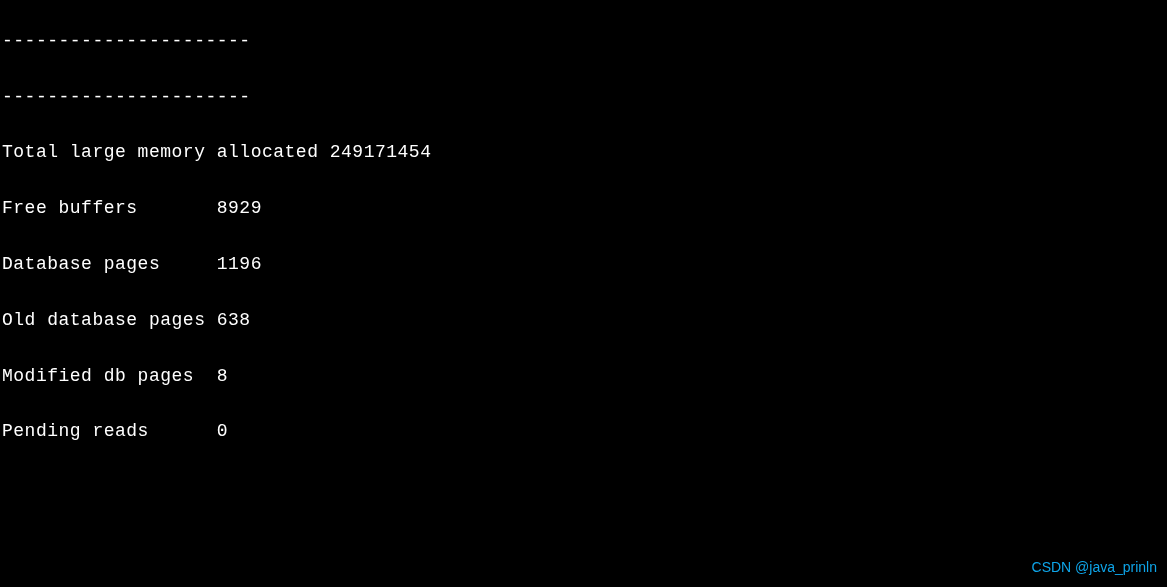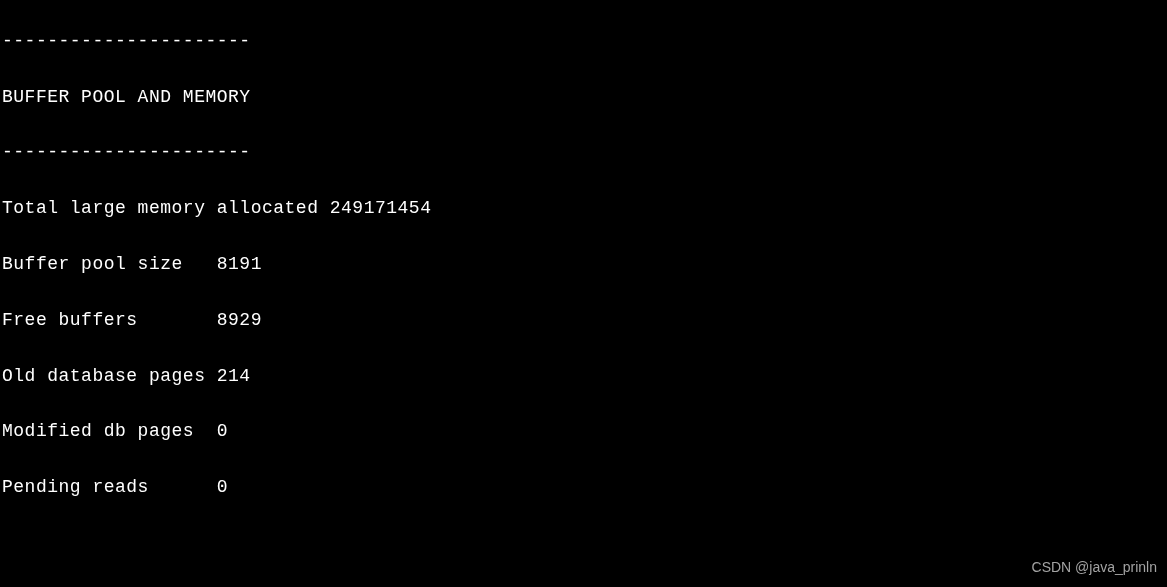--- a/index.html
+++ b/index.html
@@ -21,38 +21,37 @@
       letter-spacing: 0.5px;
     }
     .terminal {
       padding: 0 2px;
       white-space: pre;
     }
     .watermark {
       position: absolute;
       right: 10px;
       bottom: 8px;
-      color: #a3a3a3;
+      color: #0ea5e9;
       font-family: Arial, sans-serif;
       font-size: 14px;
       letter-spacing: 0;
     }
   </style>
 </head>
 <body>
 
 <div class="terminal">
 <div>----------------------</div>
-<div>BUFFER POOL AND MEMORY</div>
 <div>----------------------</div>
 <div>Total large memory allocated 249171454</div>
-<div>Buffer pool size   8191</div>
 <div>Free buffers       8929</div>
-<div>Old database pages 214</div>
-<div>Modified db pages  0</div>
+<div>Database pages     1196</div>
+<div>Old database pages 638</div>
+<div>Modified db pages  8</div>
 <div>Pending reads      0</div>
 
 
 
 
 
 
 
 
 

